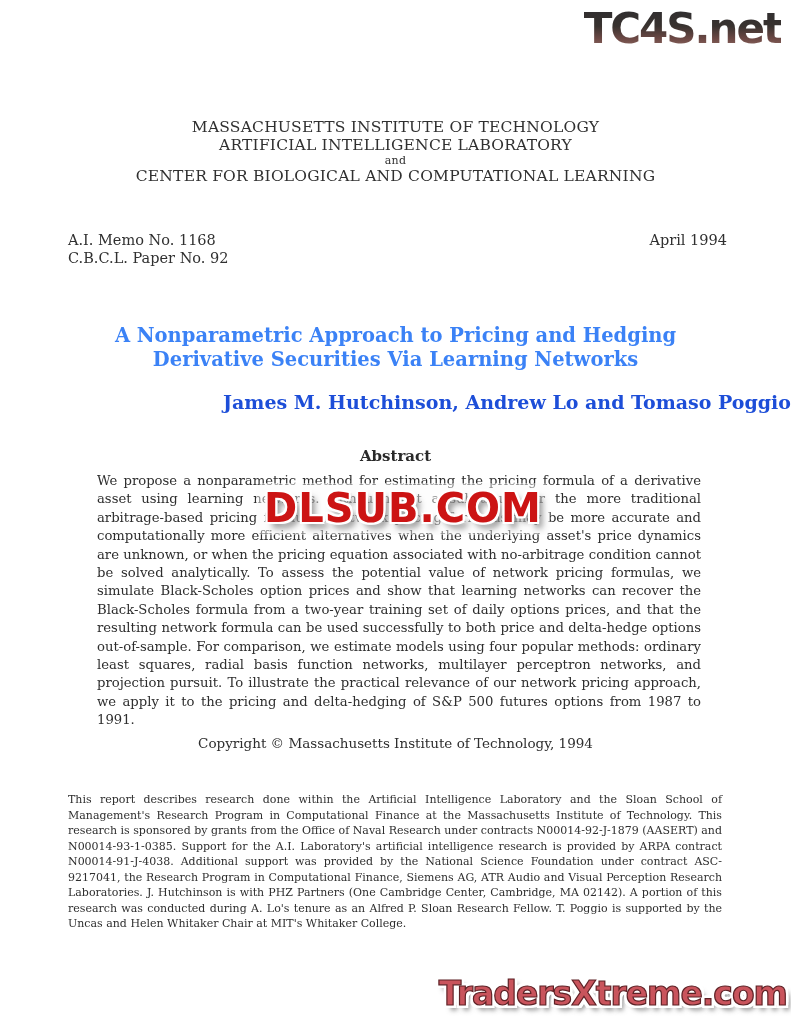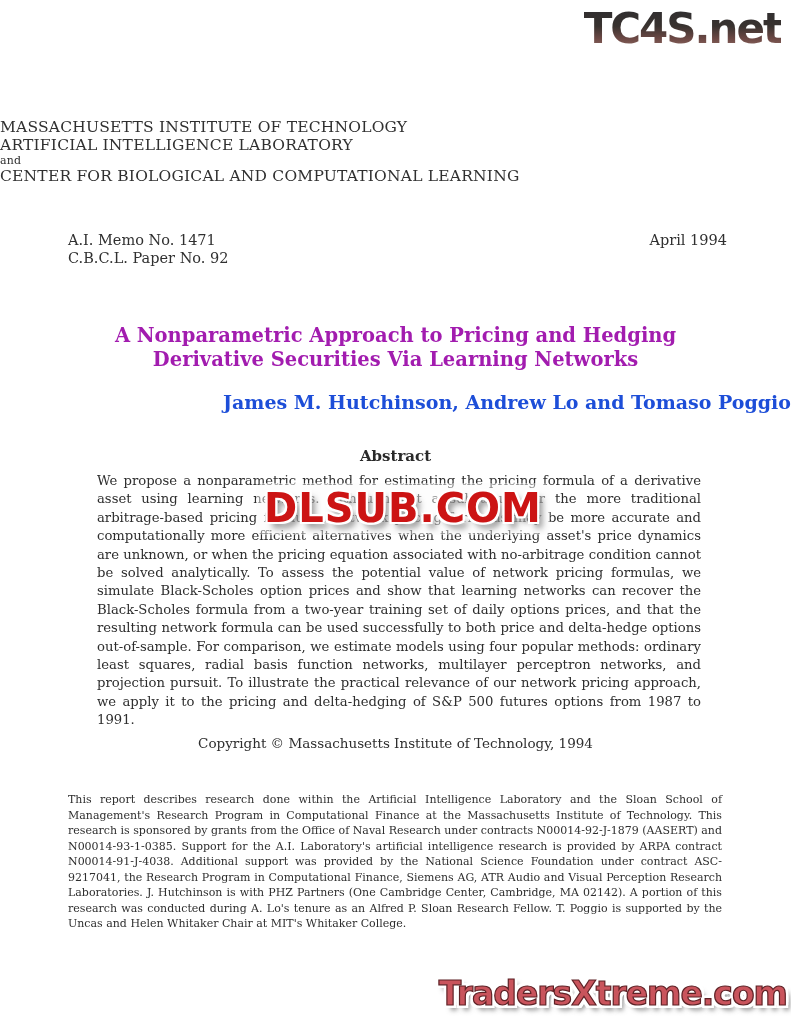--- a/index.html
+++ b/index.html
@@ -29,20 +29,21 @@
     color: transparent;
     text-shadow: none;
   }
 
   
   .mit-header {
     position: absolute;
     top: 119px;
     left: 0;
     width: 100%;
+    text-align: center;
     font-size: 15.5px;
     line-height: 17.5px;
     letter-spacing: 0.2px;
     color: #303030;
   }
   .mit-header .small-and { font-size: 11px; line-height: 14px; }
 
   
   .memo-block {
     position: absolute;
@@ -59,21 +60,21 @@
   
   .title {
     position: absolute;
     top: 324px;
     left: 0;
     width: 100%;
     text-align: center;
     font-weight: bold;
     font-size: 19.5px;
     line-height: 24px;
-    color: #a21caf;
+    color: #3b82f6;
   }
   .authors {
     position: absolute;
     top: 391px;
     left: 0;
     width: 100%;
     text-align: right;
     font-weight: bold;
     font-size: 19px;
     color: #1d4ed8;
@@ -173,21 +174,21 @@
 
   <div class="mit-header">
     <div>MASSACHUSETTS INSTITUTE OF TECHNOLOGY</div>
     <div>ARTIFICIAL INTELLIGENCE LABORATORY</div>
     <div class="small-and">and</div>
     <div>CENTER FOR BIOLOGICAL AND COMPUTATIONAL LEARNING</div>
   </div>
 
   <div class="memo-block">
     <div class="memo-left">
-      <div>A.I. Memo No. 1471</div>
+      <div>A.I. Memo No. 1168</div>
       <div>C.B.C.L. Paper No.  92</div>
     </div>
     <div class="memo-date">April 1994</div>
   </div>
 
   <div class="title">
     <div>A Nonparametric Approach to Pricing and Hedging</div>
     <div>Derivative Securities Via Learning Networks</div>
   </div>
 

